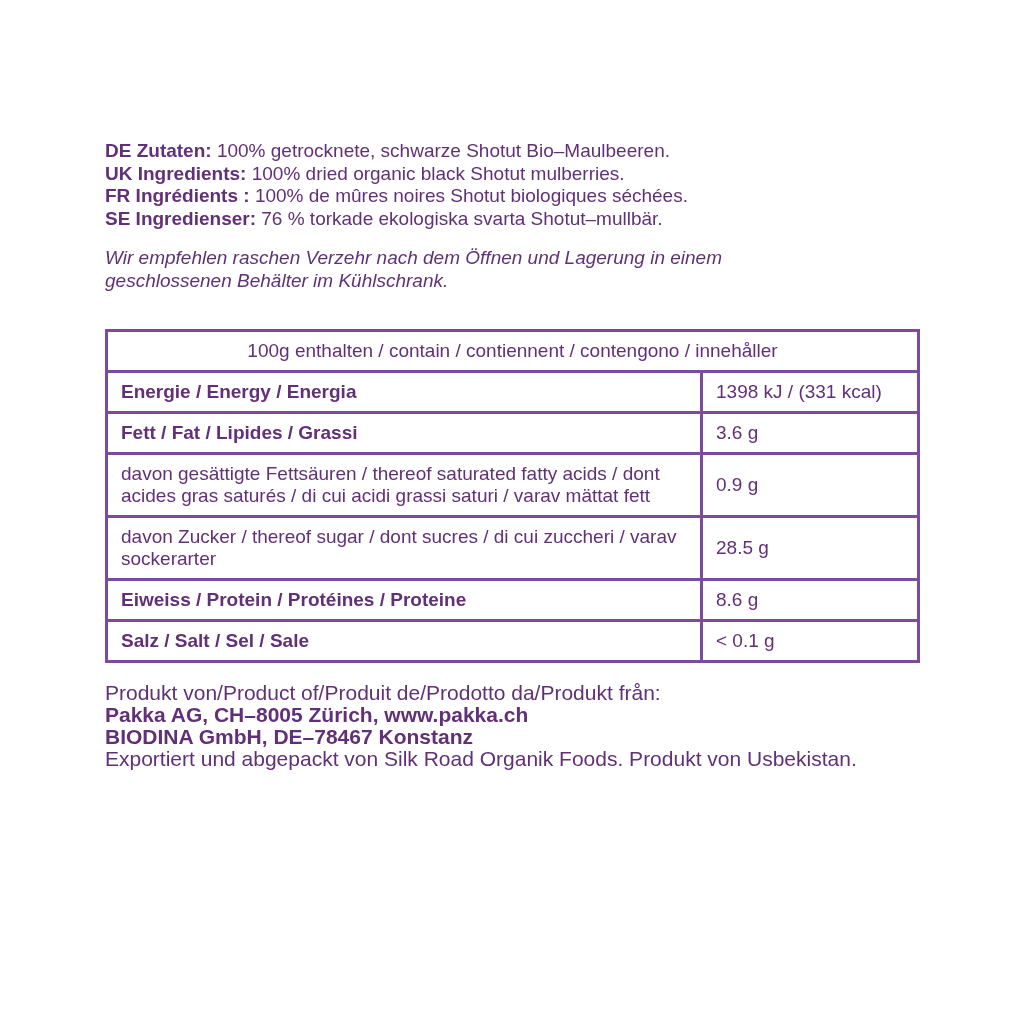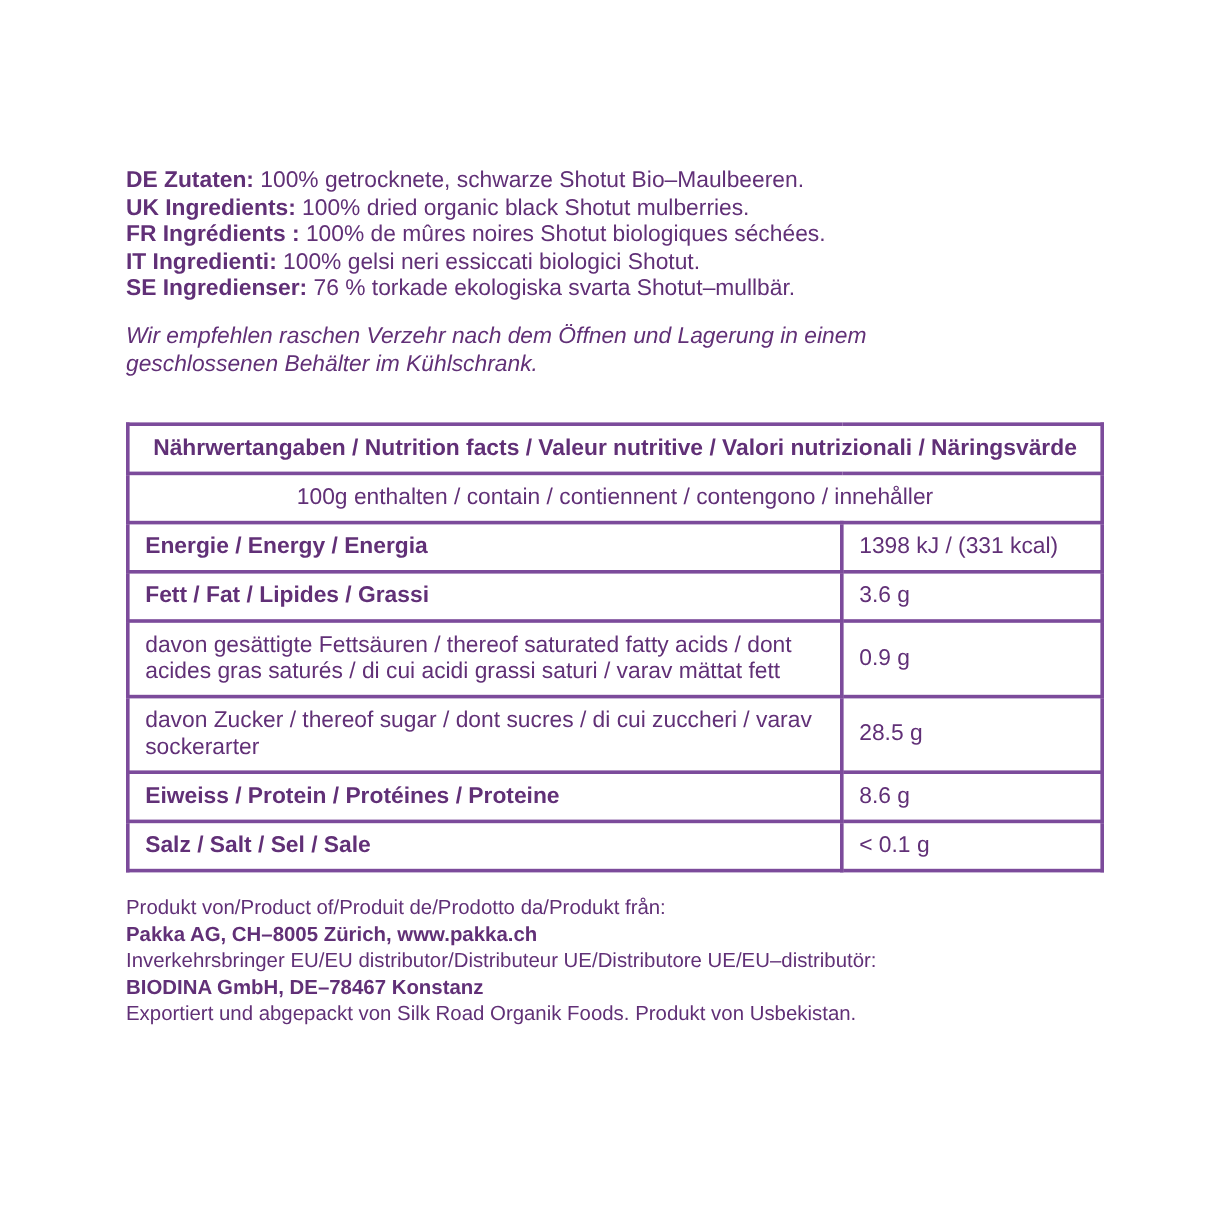--- a/index.html
+++ b/index.html
@@ -62,55 +62,51 @@
     text-align: center;
     padding: 9px 6px;
   }
   col.c-label { width: 595px; }
   col.c-value { width: 217px; }
   tr.bold td.nutrient-label { font-weight: 700; }
   td.nutrient-value { font-weight: 400; }
 
   
   .footer {
-    font-size: 17px;
+    font-size: 21px;
     line-height: 22px;
     margin-top: 19px;
   }
   .footer-line { white-space: nowrap; }
   .footer-line.b { font-weight: 700; }
 </style>
 </head>
 <body>
 
 <div class="page">
 
   <div class="ingredients">
   <div class="ingredient-line"><span class="ingredient-label">DE Zutaten:</span> <span class="ingredient-text">100% getrocknete, schwarze Shotut Bio–Maulbeeren.</span></div>
 
   <div class="ingredient-line"><span class="ingredient-label">UK Ingredients:</span> <span class="ingredient-text">100% dried organic black Shotut mulberries.</span></div>
 
   <div class="ingredient-line"><span class="ingredient-label">FR Ingrédients :</span> <span class="ingredient-text">100% de mûres noires Shotut biologiques séchées.</span></div>
 
-  <div class="ingredient-line"><span class="ingredient-label">IT Ingredienti:</span> <span class="ingredient-text">100% gelsi neri essiccati biologici Shotut.</span></div>
 
   <div class="ingredient-line"><span class="ingredient-label">SE Ingredienser:</span> <span class="ingredient-text">76 % torkade ekologiska svarta Shotut–mullbär.</span></div>
 </div>
 
   <p class="storage-note">Wir empfehlen raschen Verzehr nach dem Öffnen und Lagerung in einem geschlossenen Behälter im Kühlschrank.</p>
 
   <table class="nutrition">
     <colgroup>
         <col class="c-label">
         <col class="c-value">
       </colgroup>
     <tbody>
-      <tr>
-        <td class="t-title" colspan="2">Nährwertangaben / Nutrition facts / Valeur nutritive / Valori nutrizionali / Näringsvärde</td>
-      </tr>
       <tr>
         <td class="t-subtitle" colspan="2">100g enthalten / contain / contiennent / contengono / innehåller</td>
       </tr>
 
   <tr class="bold">
     <td class="nutrient-label">Energie / Energy / Energia</td>
     <td class="nutrient-value">1398 kJ / (331 kcal)</td>
   </tr>
 
   <tr class="bold">
@@ -139,20 +135,19 @@
     <td class="nutrient-value">&lt; 0.1 g</td>
   </tr>
 </tbody>
   </table>
 
   <div class="footer">
   <div class="footer-line">Produkt von/Product of/Produit de/Prodotto da/Produkt från:</div>
 
   <div class="footer-line b">Pakka AG, CH–8005 Zürich, www.pakka.ch</div>
 
-  <div class="footer-line">Inverkehrsbringer EU/EU distributor/Distributeur UE/Distributore UE/EU–distributör:</div>
 
   <div class="footer-line b">BIODINA GmbH, DE–78467 Konstanz</div>
 
   <div class="footer-line">Exportiert und abgepackt von Silk Road Organik Foods. Produkt von Usbekistan.</div>
 </div>
 
 </div>
 
 </body></html>

